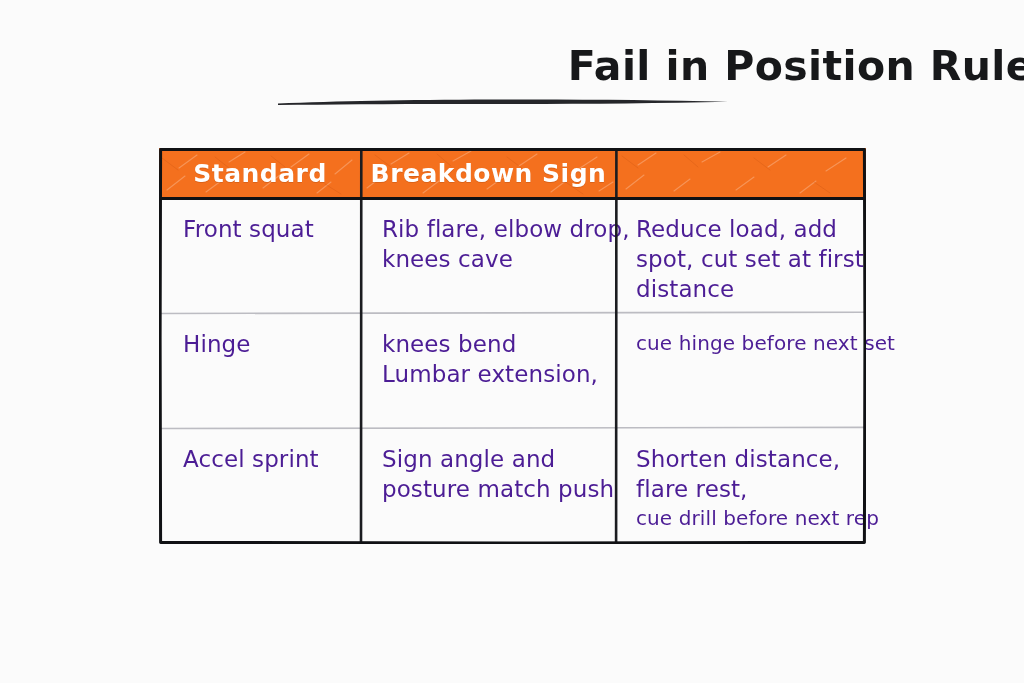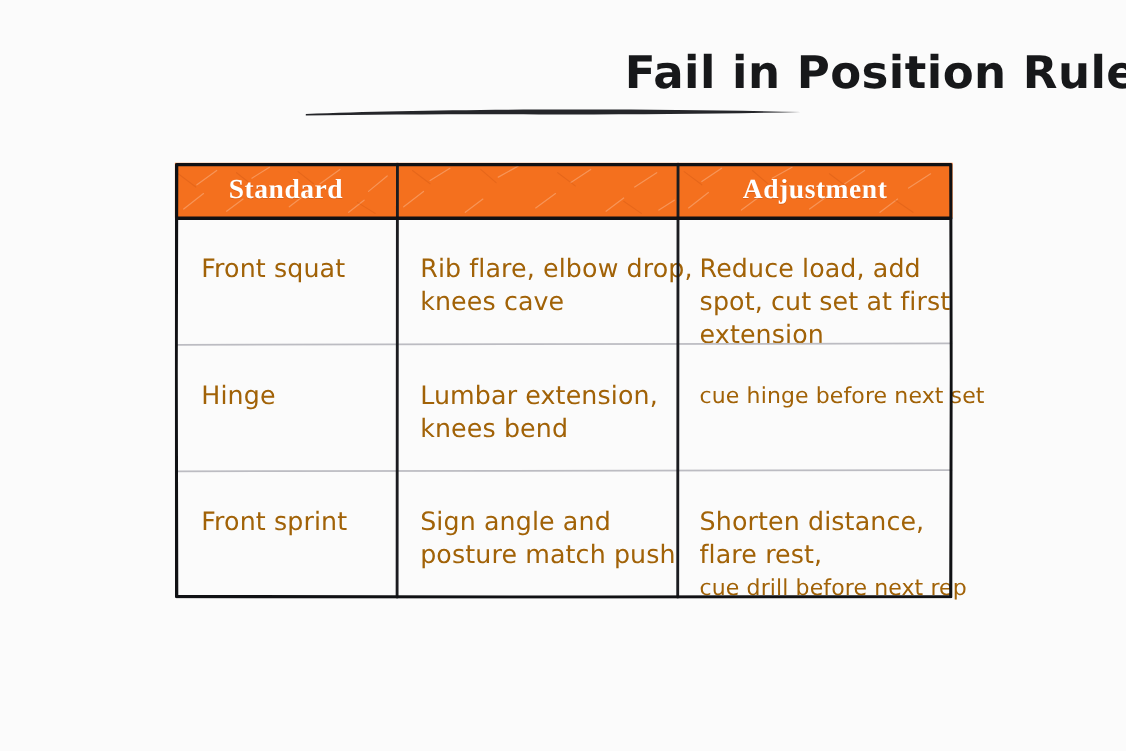--- a/index.html
+++ b/index.html
@@ -83,29 +83,28 @@
   }
   .hcell .htext {
     position: relative;
     z-index: 2;
     color: #ffffff;
     font-size: 25px;
     font-weight: 600;
     letter-spacing: .5px;
     text-shadow: 0 1px 0 rgba(120,45,6,.20);
     white-space: nowrap;
-    font-family: Liberation Serif, serif;
   }
 
   
   .bcell {
     position: relative;
-    padding: 32px 14px 10px 24px;
+    padding: 16px 14px 10px 24px;
     box-sizing: border-box;
-    color: #a16207;
+    color: #4c1d95;
   }
   .bcell.col1 { padding-left: 24px; }
   .bcell.col2 { padding-left: 21px; }
   .bcell.col3 { padding-left: 20px; }
 
   .line {
     font-size: 23px;
     line-height: 30px;
     white-space: nowrap;
     letter-spacing: .1px;
@@ -175,20 +174,21 @@
             <line x1="216" y1="22" x2="236" y2="9"></line>
             <line x1="238" y1="43" x2="252" y2="34"></line>
           </g>
           <g stroke="#a8400c" stroke-opacity="0.22" stroke-width="1" stroke-linecap="round">
             <line x1="14" y1="7" x2="30" y2="19"></line>
             <line x1="76" y1="6" x2="90" y2="18"></line>
             <line x1="146" y1="9" x2="162" y2="21"></line>
             <line x1="206" y1="35" x2="222" y2="46"></line>
           </g>
         </svg>
+        <span class="htext">Breakdown Sign</span>
       </div>
 
       <div class="hcell">
         <svg class="tex" viewBox="0 0 250 50" preserveAspectRatio="none">
           <g stroke="#ffffff" stroke-opacity="0.30" stroke-width="1.1" stroke-linecap="round">
             <line x1="10" y1="41" x2="28" y2="27"></line>
             <line x1="22" y1="17" x2="40" y2="5"></line>
             <line x1="58" y1="43" x2="74" y2="31"></line>
             <line x1="86" y1="14" x2="104" y2="4"></line>
             <line x1="120" y1="42" x2="138" y2="29"></line>
@@ -196,49 +196,48 @@
             <line x1="184" y1="45" x2="200" y2="33"></line>
             <line x1="210" y1="23" x2="230" y2="10"></line>
           </g>
           <g stroke="#a8400c" stroke-opacity="0.22" stroke-width="1" stroke-linecap="round">
             <line x1="6" y1="8" x2="22" y2="20"></line>
             <line x1="68" y1="7" x2="82" y2="19"></line>
             <line x1="138" y1="10" x2="154" y2="22"></line>
             <line x1="198" y1="34" x2="214" y2="45"></line>
           </g>
         </svg>
-        <span class="htext">Adjustment</span>
       </div>
 
       <div class="bcell col1">
         <div class="line">Front squat</div>
       </div>
       <div class="bcell col2">
         <div class="line">Rib flare, elbow drop,</div>
         <div class="line">knees cave</div>
       </div>
       <div class="bcell col3">
         <div class="line">Reduce load, add</div>
         <div class="line">spot, cut set at first</div>
-        <div class="line">extension</div>
+        <div class="line">distance</div>
       </div>
 
       <div class="bcell col1">
         <div class="line">Hinge</div>
       </div>
       <div class="bcell col2">
+        <div class="line">knees bend</div>
         <div class="line">Lumbar extension,</div>
-        <div class="line">knees bend</div>
       </div>
       <div class="bcell col3">
         <div class="line small">cue hinge before next set</div>
       </div>
 
       <div class="bcell col1">
-        <div class="line">Front sprint</div>
+        <div class="line">Accel sprint</div>
       </div>
       <div class="bcell col2">
         <div class="line">Sign angle and</div>
         <div class="line">posture match push</div>
       </div>
       <div class="bcell col3">
         <div class="line">Shorten distance,</div>
         <div class="line">flare rest,</div>
         <div class="line small">cue drill before next rep</div>
       </div>

